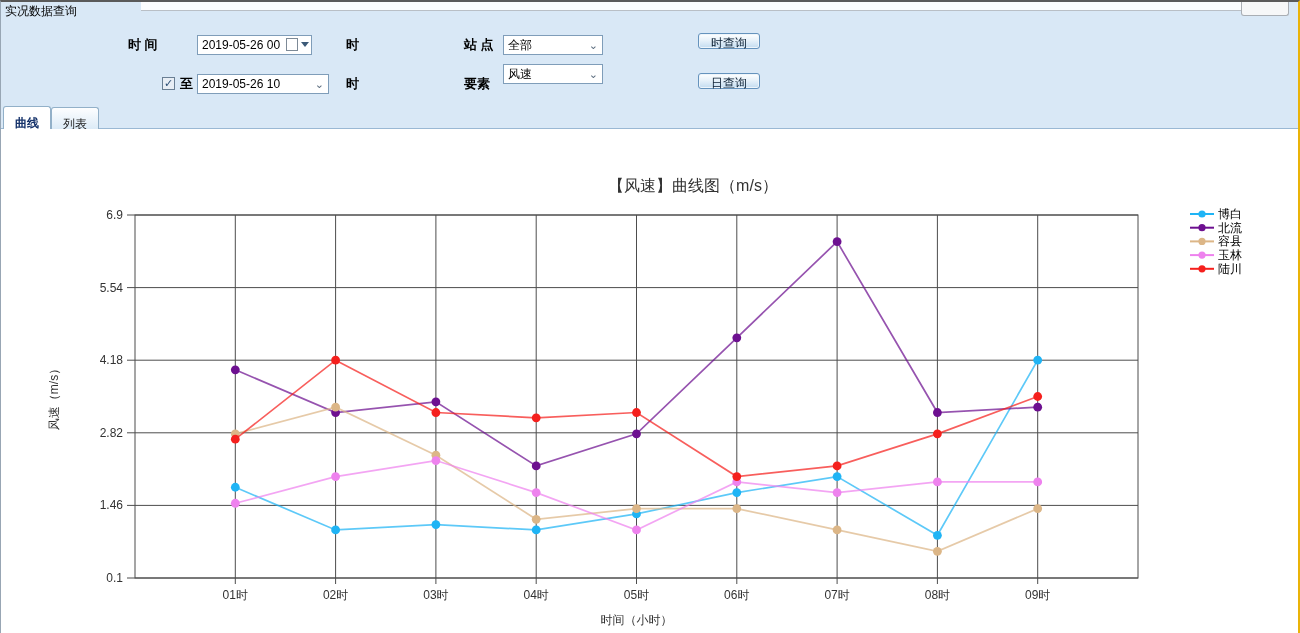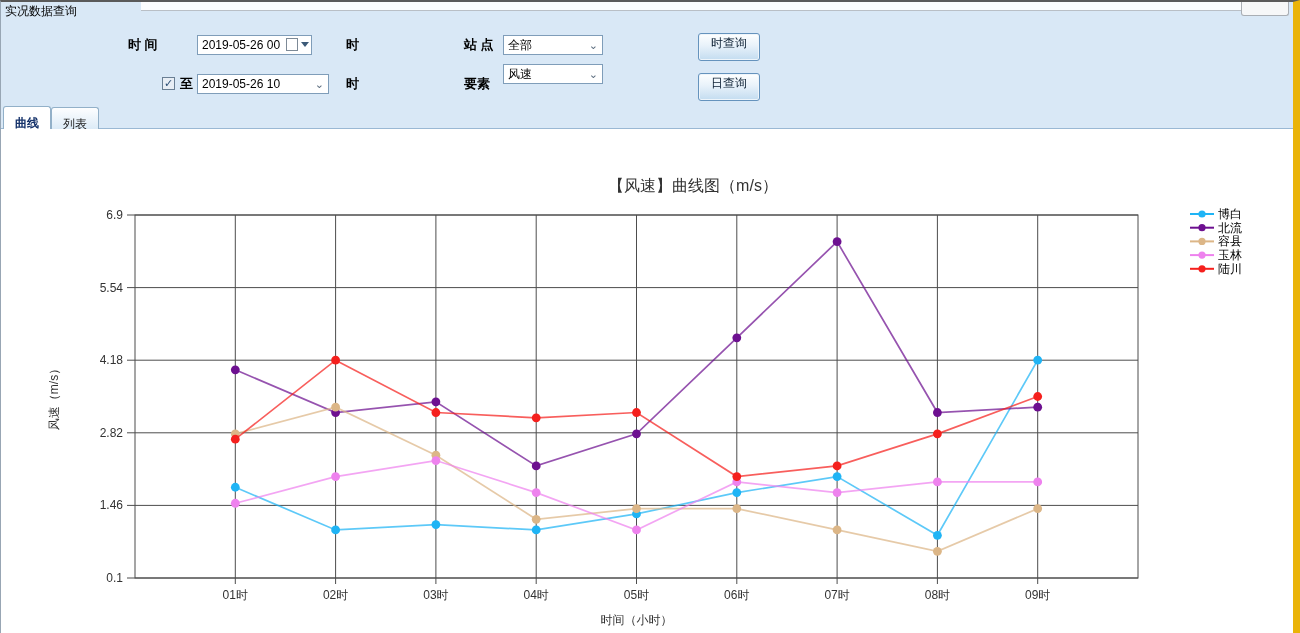--- a/index.html
+++ b/index.html
@@ -2,21 +2,21 @@
 <html><head>
 <meta charset="utf-8">
 <style>
   html,body { margin:0; padding:0; }
   body {
     width:1300px; height:633px; position:relative; overflow:hidden;
     background:#ffffff; font-family:"Liberation Sans","DejaVu Sans",sans-serif;
     -webkit-font-smoothing:antialiased;
   }
   .page { position:absolute; inset:0; border-top:2px solid #5a5a5a;
-          border-left:1px solid #98a6b4; border-right:7px solid #eab308; background:#fff; }
+          border-left:1px solid #98a6b4; border-right:2px solid #eab308; background:#fff; }
 
   
   .titlebar { position:absolute; top:0; left:0; right:0; height:16px; background:#d9e8f6; }
   .titlebar .title { position:absolute; top:1px; left:4px; font-size:12px; color:#000; }
   .topstrip { position:absolute; top:0; left:140px; right:14px; height:8px;
               background:#fbfcfd; border-bottom:1px solid #b9bfc6; }
   .corner-tab { position:absolute; top:0; left:1240px; width:46px; height:13px;
                 background:#f6f7f8; border:1px solid #a9aeb4; border-top:none;
                 border-radius:0 0 3px 3px; }
 
@@ -26,21 +26,21 @@
   .flabel { position:absolute; font-size:13px; color:#000; font-weight:bold; height:20px; line-height:20px; }
   .fbox { position:absolute; height:20px; background:#fff; border:1px solid #7f9db9;
           font-size:12px; line-height:19px; color:#000; box-sizing:border-box; padding-left:4px; }
   .fbox .chev { position:absolute; right:4px; top:0; color:#5a6b7d; font-size:11px; }
   .cal-wrap { position:absolute; right:2px; top:2px; display:flex; align-items:center; }
   .cal-icon { width:12px; height:13px; border:1px solid #7d8a97; background:#fff; box-sizing:border-box; }
   .cal-icon .cal-top { height:3px; background:#c9d4de; border-bottom:1px solid #7d8a97; }
   .cal-icon .cal-row { height:2px; margin:1px 1px 0 1px; background:#dfe6ec; }
   .dd-arrow { width:0; height:0; margin-left:3px; border-left:4px solid transparent;
               border-right:4px solid transparent; border-top:5px solid #3c5a78; }
-  .qbtn { position:absolute; width:62px; height:28px; box-sizing:border-box;
+  .qbtn { position:absolute; width:62px; height:16px; box-sizing:border-box;
           border:1px solid #6593bd; border-radius:3px; font-size:12px; color:#0b1f33;
           background:linear-gradient(#feffff, #e8f2fa 45%, #c3dcf0); text-align:center;
           line-height:19px; cursor:pointer; box-shadow:0 0 0 1px #eef5fb inset; }
   .cbx { position:absolute; width:13px; height:13px; background:#e8eef5;
          border:1px solid #6a7f94; box-sizing:border-box; font-size:11px; line-height:11px;
          color:#2b4e75; text-align:center; font-weight:bold; }
 
   
   .tabbar { position:absolute; top:102px; left:0; right:0; height:25px; background:#d9e8f6;
             border-bottom:1px solid #9ab8d4; box-sizing:border-box; }

